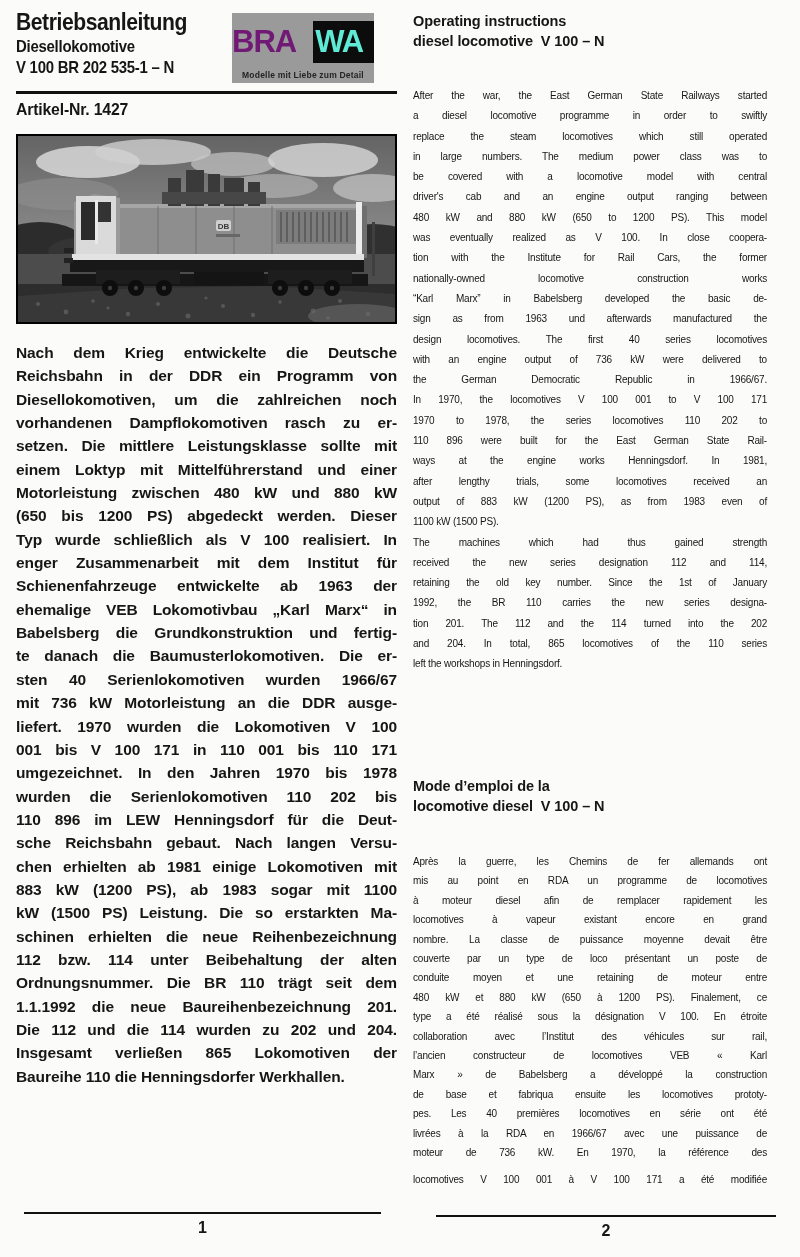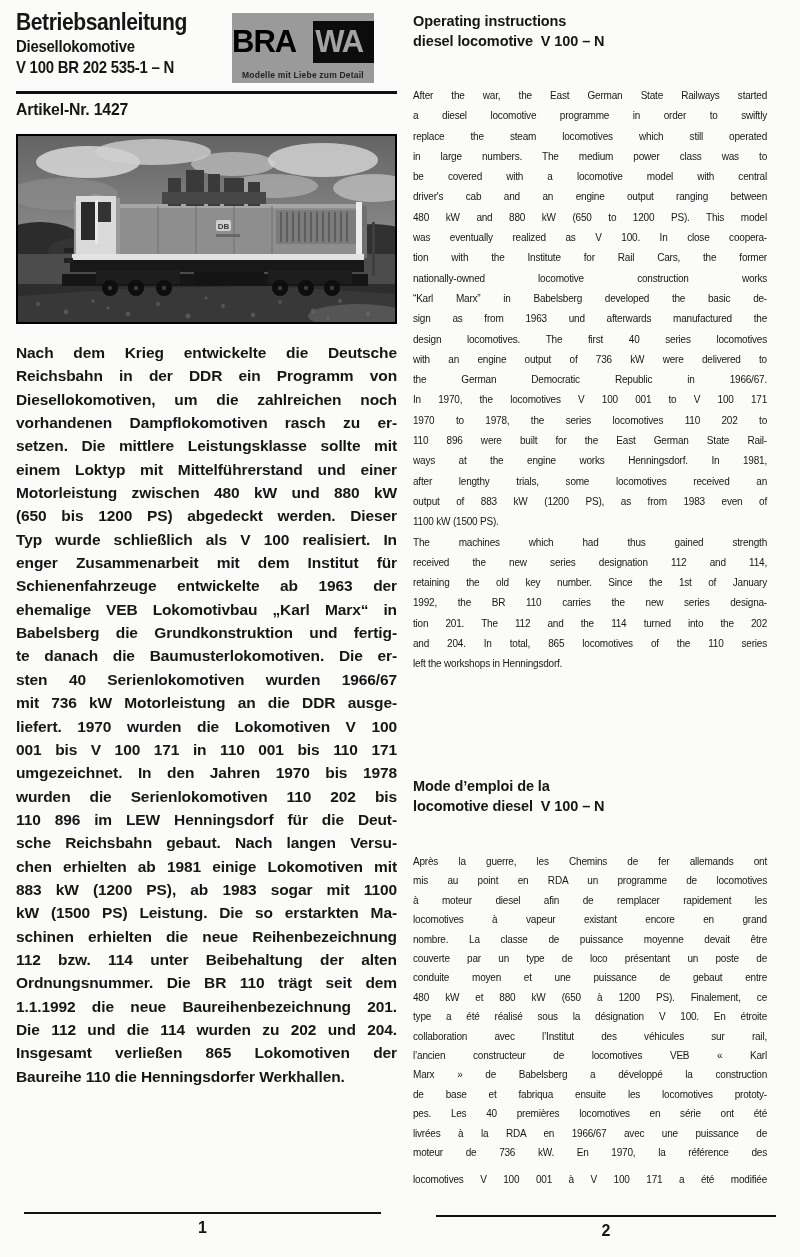--- a/index.html
+++ b/index.html
@@ -13,23 +13,23 @@
 
   
   .hdr { left:16px; top:8px; width:430px; transform:scaleX(0.88); transform-origin:0 0; }
   .hdr-t1 { font-size:24px; line-height:28px; font-weight:bold; letter-spacing:-0.5px; }
   .hdr-t2 { font-size:17px; line-height:21px; font-weight:bold; letter-spacing:-0.3px; }
 
   
   .logo { left:232px; top:13px; width:142px; height:70px; background:#9a9a9a; }
   .logo-row { position:absolute; top:8px; left:0; right:0; height:42px; display:flex; }
   .logo-bra { flex:1; text-align:right; font-weight:900; font-size:31px; line-height:42px;
-              color:#000000; letter-spacing:-1px; padding-right:17px; }
+              color:#701a75; letter-spacing:-1px; padding-right:17px; }
   .logo-wa  { width:70px; background:#0c0c0c; font-weight:900; font-size:31px; line-height:42px;
-              color:#a3a3a3; letter-spacing:-1px; padding-left:2px; }
+              color:#5eead4; letter-spacing:-1px; padding-left:2px; }
   .logo-tag { position:absolute; bottom:3px; left:0; right:0; text-align:center;
               font-size:8.5px; font-weight:bold; color:#242424; letter-spacing:0.2px; }
 
   .rule-thick { left:16px; top:91px; width:381px; height:3px; background:#101010; }
   .artikel { left:16px; top:100px; width:381px; font-size:17px; font-weight:bold;
              transform:scaleX(0.93); transform-origin:0 0; letter-spacing:-0.2px; }
 
   .photo { left:16px; top:134px; width:377px; height:186px; border:2px solid #000; background:#e5e5e5; }
 
   
@@ -284,21 +284,21 @@
   <div class="sec-title">locomotive diesel  V 100 – N</div>
 </div>
 
 <div class="abs right-col fr-body cont">
     <div class="tline">Après la guerre, les Chemins de fer allemands ont</div>
     <div class="tline">mis au point en RDA un programme de locomotives</div>
     <div class="tline">à moteur diesel afin de remplacer rapidement les</div>
     <div class="tline">locomotives à vapeur existant encore en grand</div>
     <div class="tline">nombre. La classe de puissance moyenne devait être</div>
     <div class="tline">couverte par un type de loco présentant un poste de</div>
-    <div class="tline">conduite moyen et une puissance de gebaut entre</div>
+    <div class="tline">conduite moyen et une retaining de moteur entre</div>
     <div class="tline">480 kW et 880 kW (650 à 1200 PS). Finalement, ce</div>
     <div class="tline">type a été réalisé sous la désignation V 100. En étroite</div>
     <div class="tline">collaboration avec l’Institut des véhicules sur rail,</div>
     <div class="tline">l’ancien constructeur de locomotives VEB « Karl</div>
     <div class="tline">Marx » de Babelsberg a développé la construction</div>
     <div class="tline">de base et fabriqua ensuite les locomotives prototy-</div>
     <div class="tline">pes. Les 40 premières locomotives en série ont été</div>
     <div class="tline">livrées à la RDA en 1966/67 avec une puissance de</div>
     <div class="tline">moteur de 736 kW. En 1970, la référence des</div>
     <div class="tline tline-last">locomotives V 100 001 à V 100 171 a été modifiée</div>

